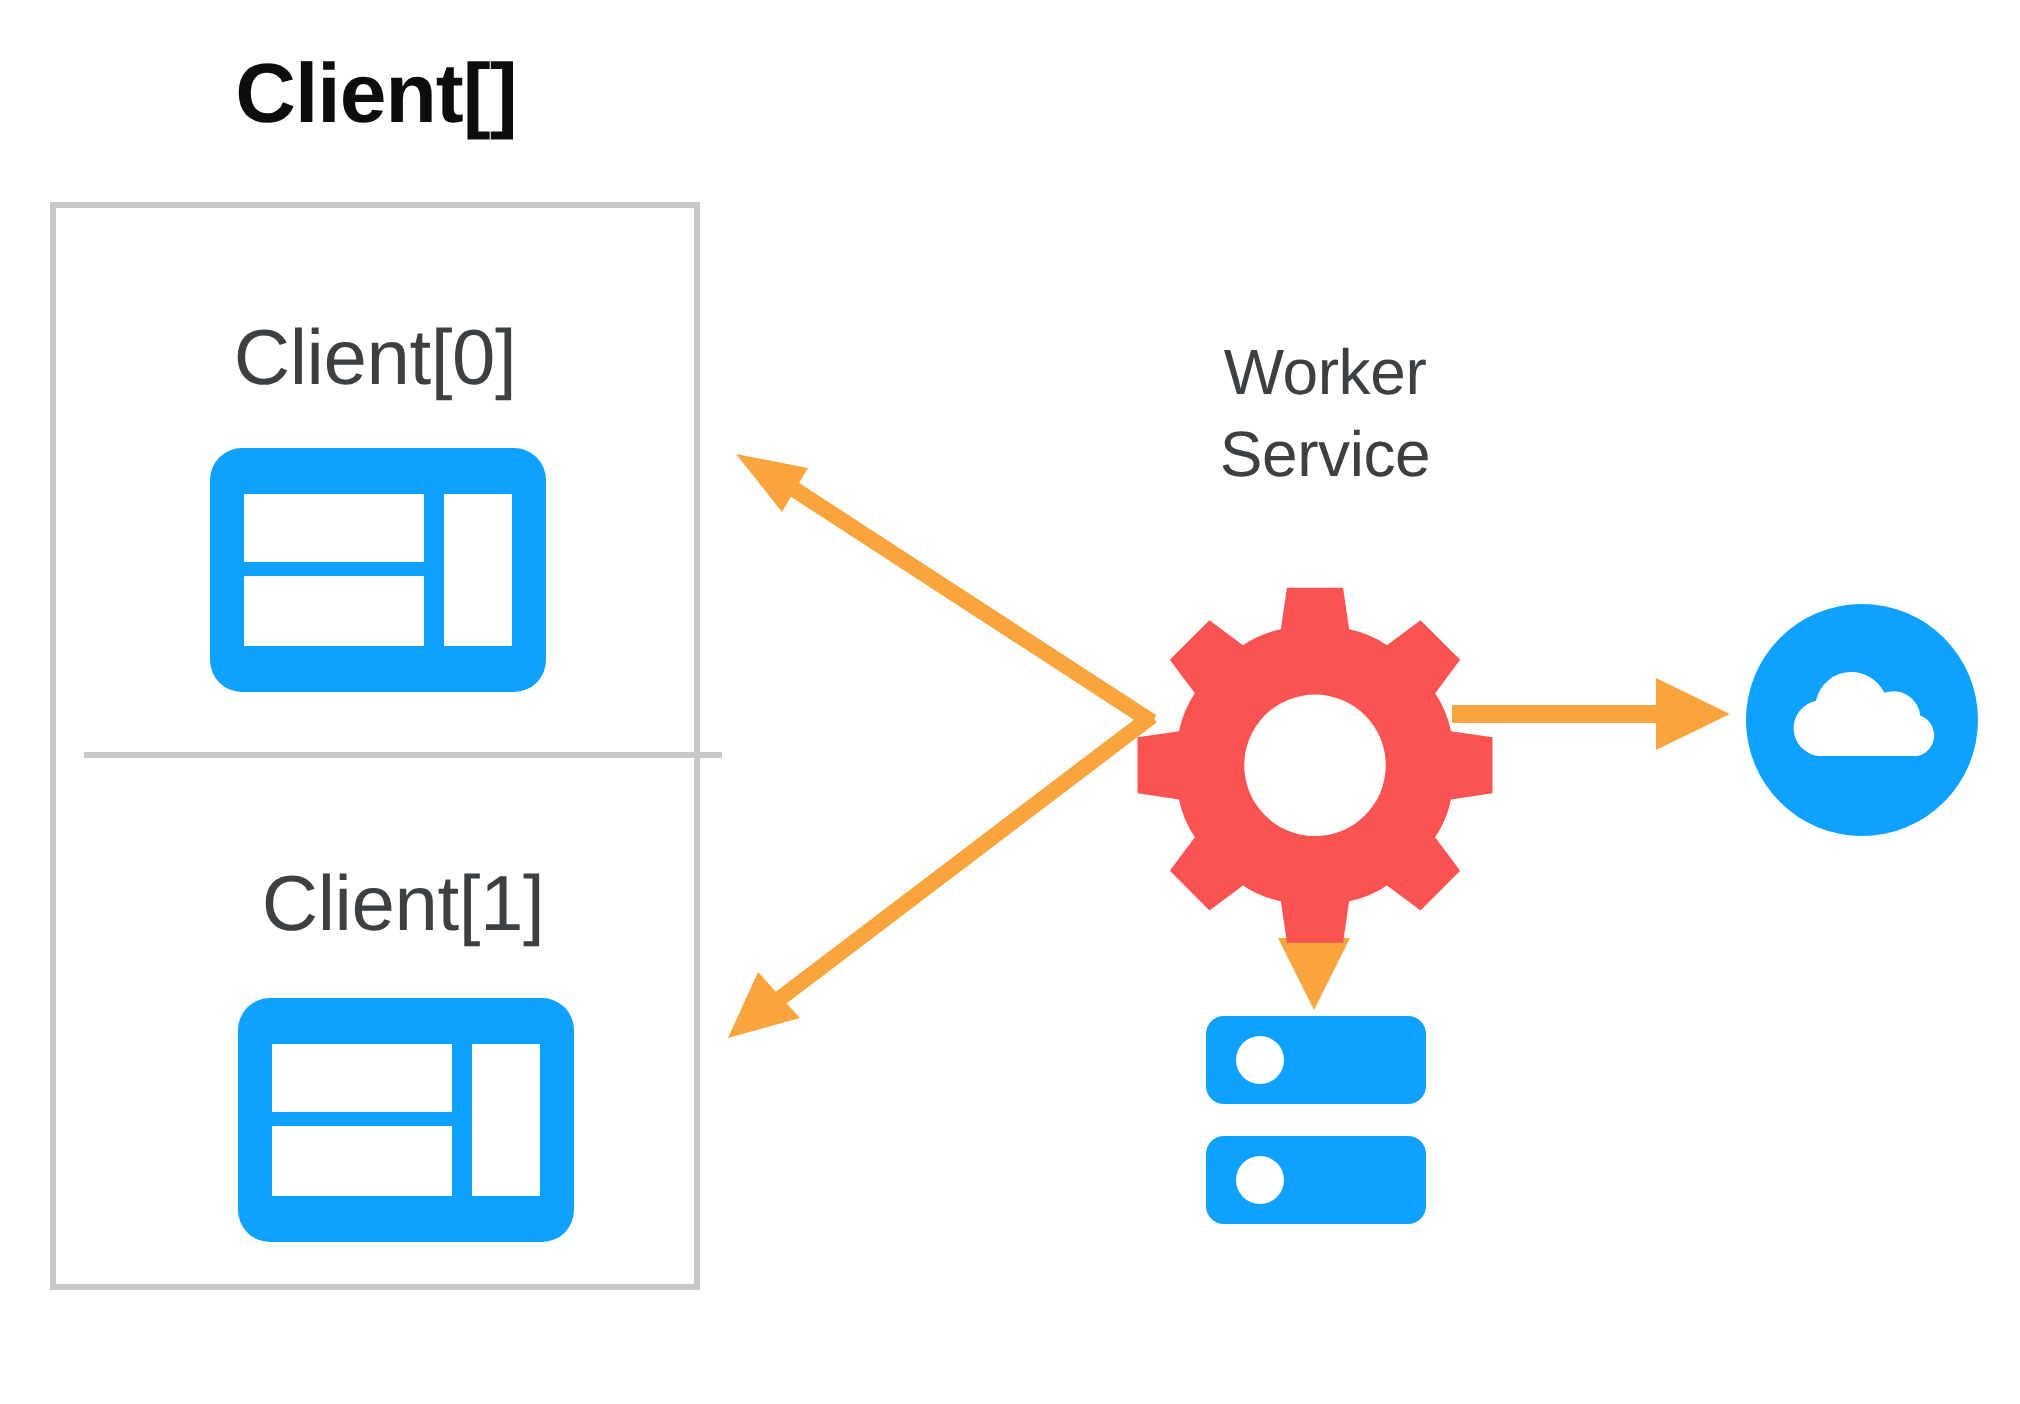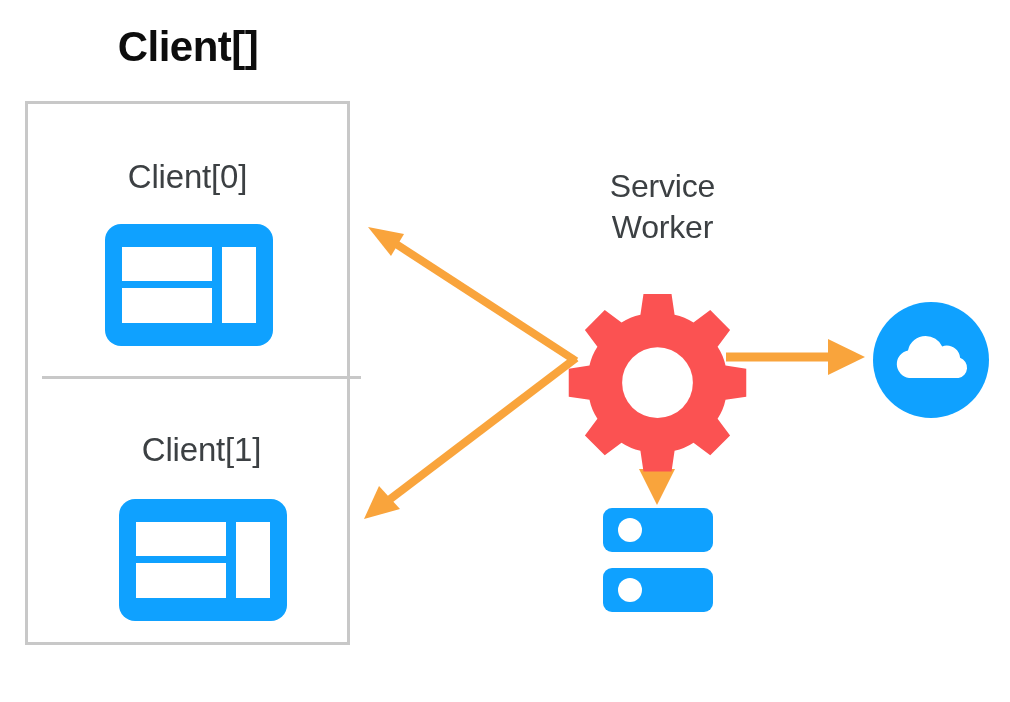--- a/index.html
+++ b/index.html
@@ -52,21 +52,21 @@
     box-sizing: border-box;
   }
   #client-cell-0 { top: 0px;   height: 272px; }
   #client-cell-1 { top: 272px; height: 269px; border-top: 3px solid #c8c8c8; margin-left: 14px; }
 
   .client-label {
     position: absolute;
     left: 0;
     width: 100%;
     text-align: center;
-    font-size: 33px;
+    font-size: 39px;
     font-weight: 400;
     color: #3c4043;
     letter-spacing: -0.2px;
     line-height: 1;
   }
   #client-cell-0 .client-label { top: 56px; }
   #client-cell-1 .client-label { top: 54px; }
 
   
   .window-icon {
@@ -162,22 +162,22 @@
       <div class="window-icon">
         <div class="pane pane-top"></div>
         <div class="pane pane-bottom"></div>
         <div class="pane pane-side"></div>
       </div>
     </div>
 
   </div>
 
   <div class="abs" id="service-worker-label">
+    <span class="lbl-line">Worker</span>
     <span class="lbl-line">Service</span>
-    <span class="lbl-line">Worker</span>
   </div>
 
   <svg class="abs" id="art-layer" viewBox="0 0 1010 702" width="1010" height="702">
 
     <g>
       <line x1="576" y1="361" x2="393" y2="242" stroke="#f9a43c" stroke-width="8" stroke-linecap="butt"></line>
       <polygon points="368,227 404,234 391,256" fill="#f9a43c"></polygon>
     </g>
 
     <g>

